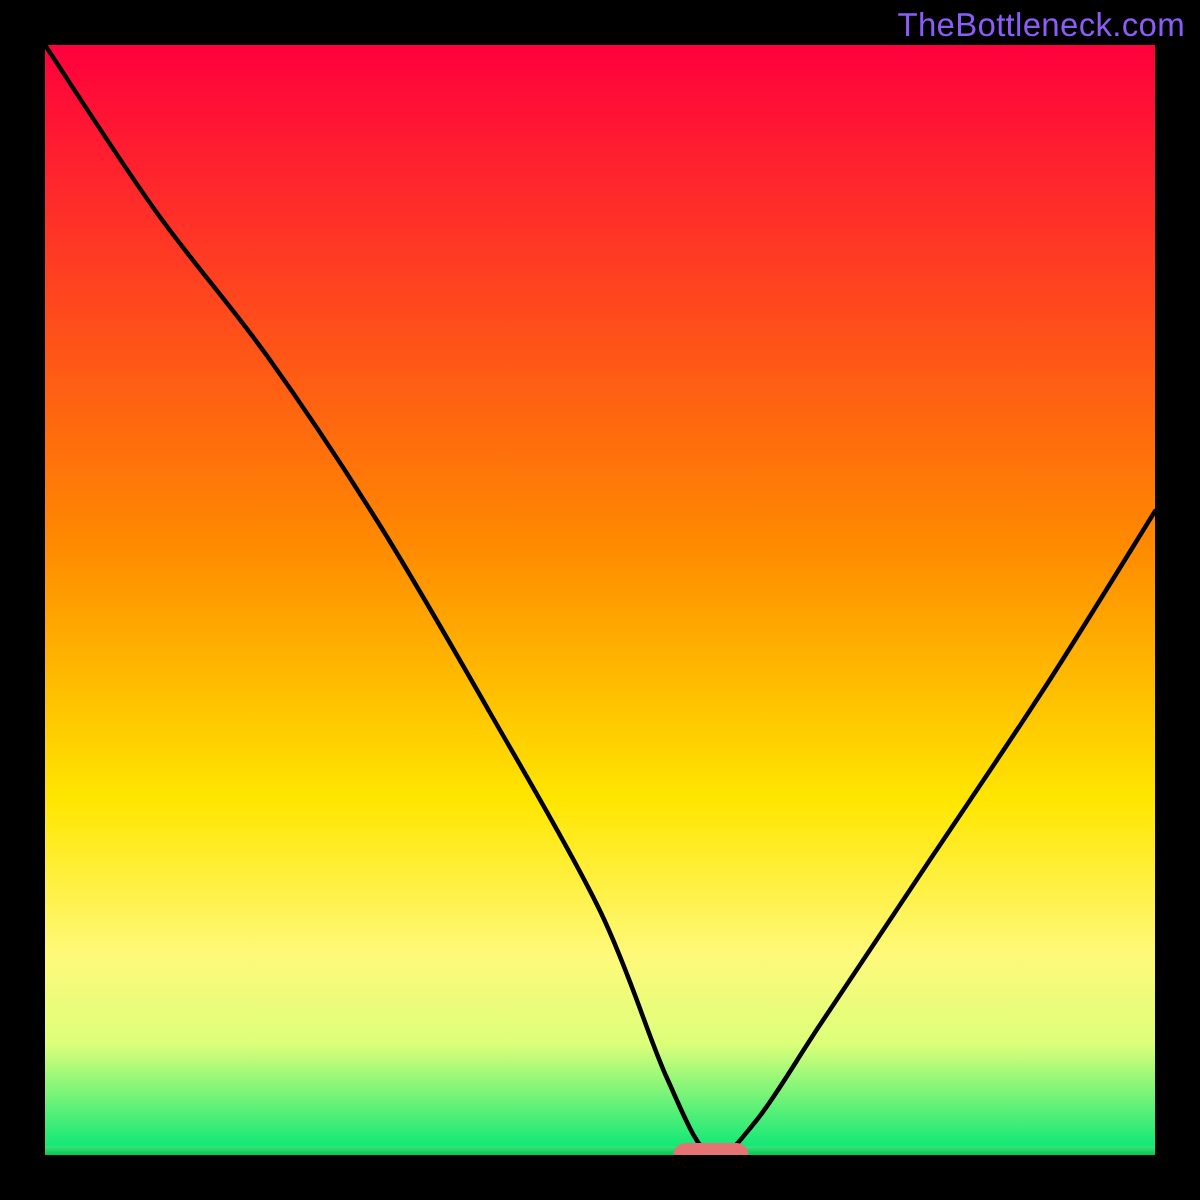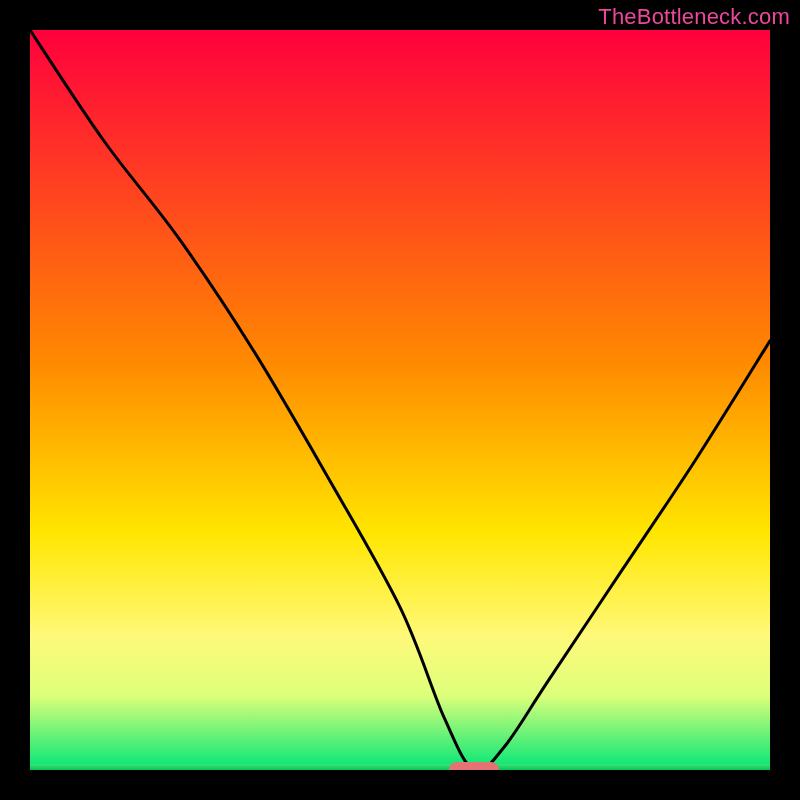--- a/index.html
+++ b/index.html
@@ -16,21 +16,21 @@
     left: 0;
     top: 0;
     width: 800px;
     height: 800px;
     background: #000;
   }
   .watermark {
     position: absolute;
     top: 4px;
     right: 10px;
-    color: #ec4899;
+    color: #8b5cf6;
     font-size: 22px;
     font-weight: 500;
     letter-spacing: 0.2px;
     z-index: 10;
   }
   .plot-viewport {
     position: absolute;
     left: 30px;
     top: 30px;
     width: 740px;

